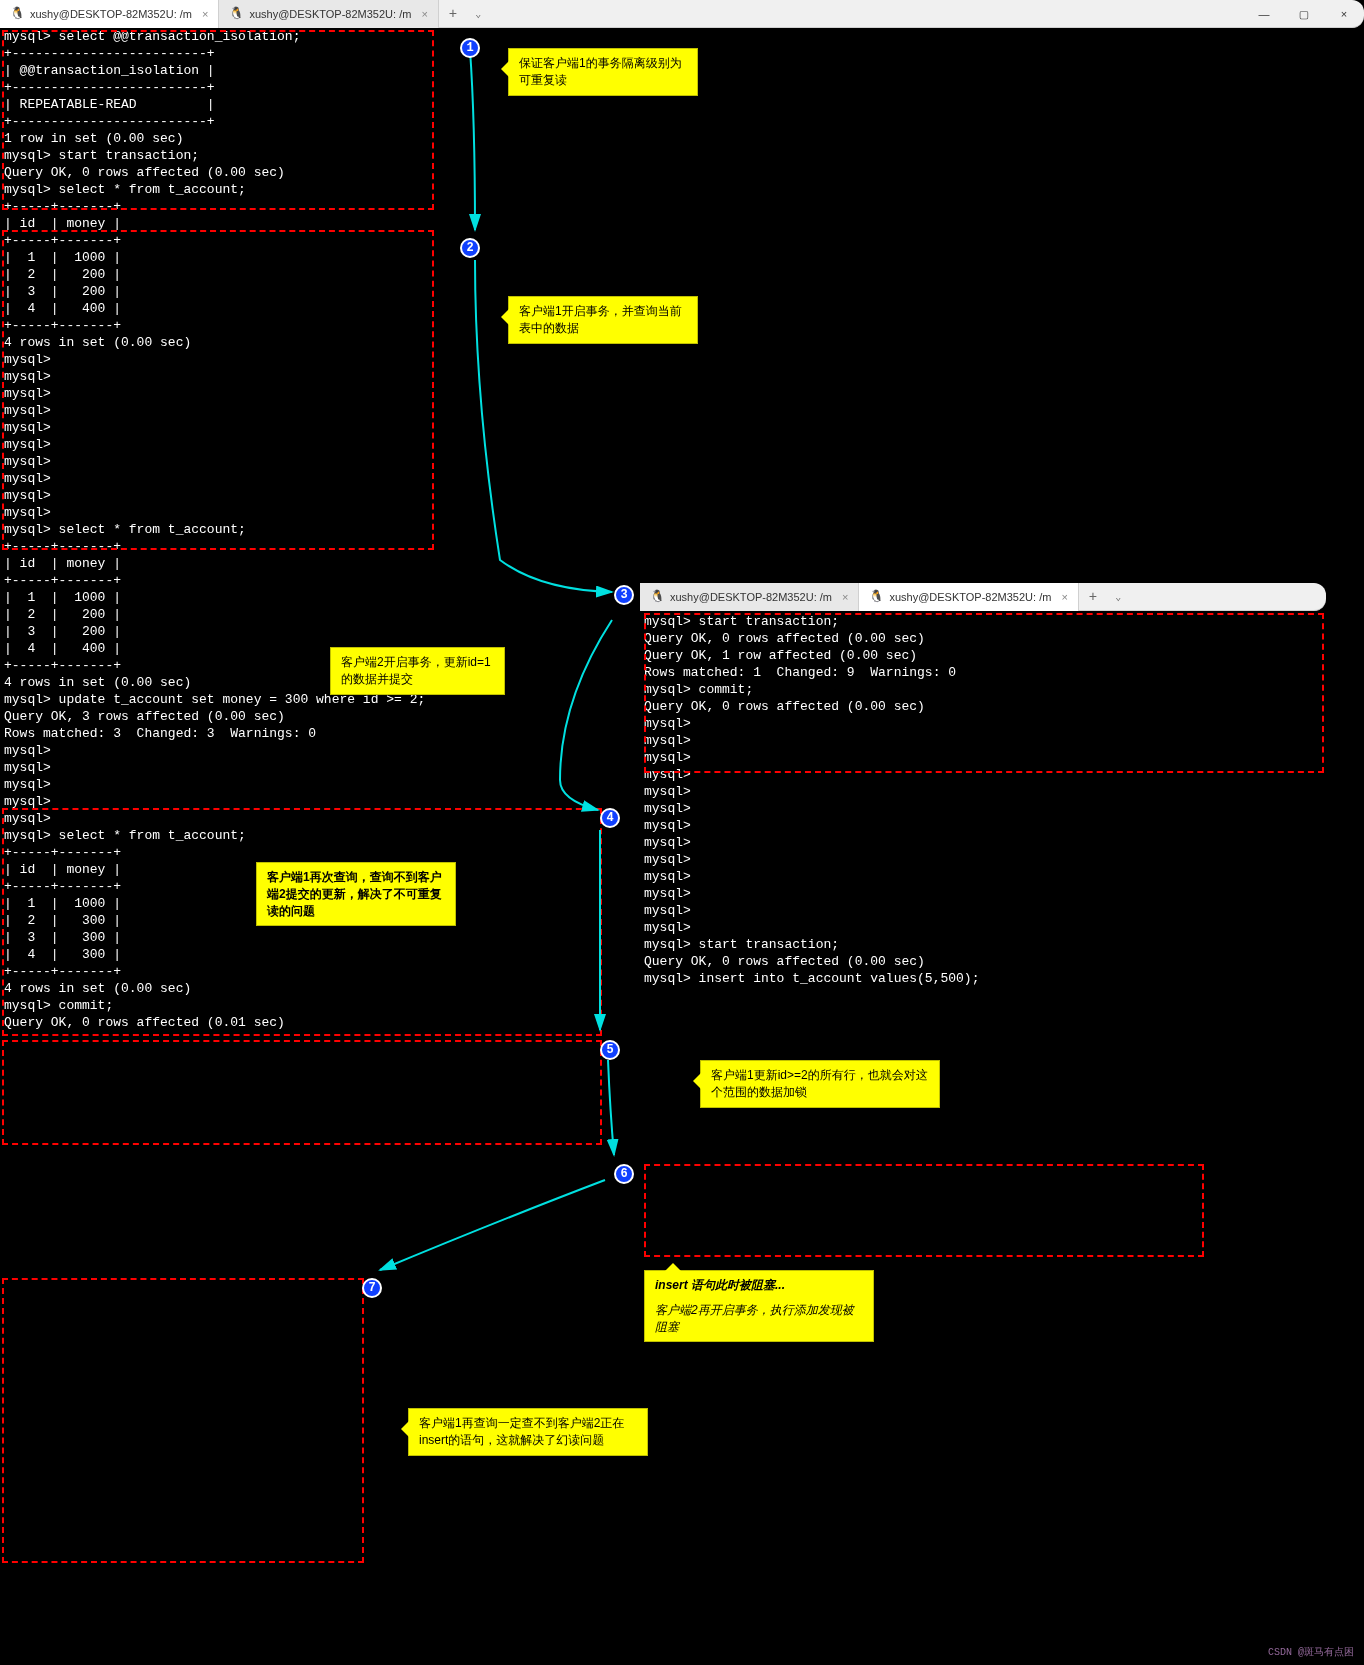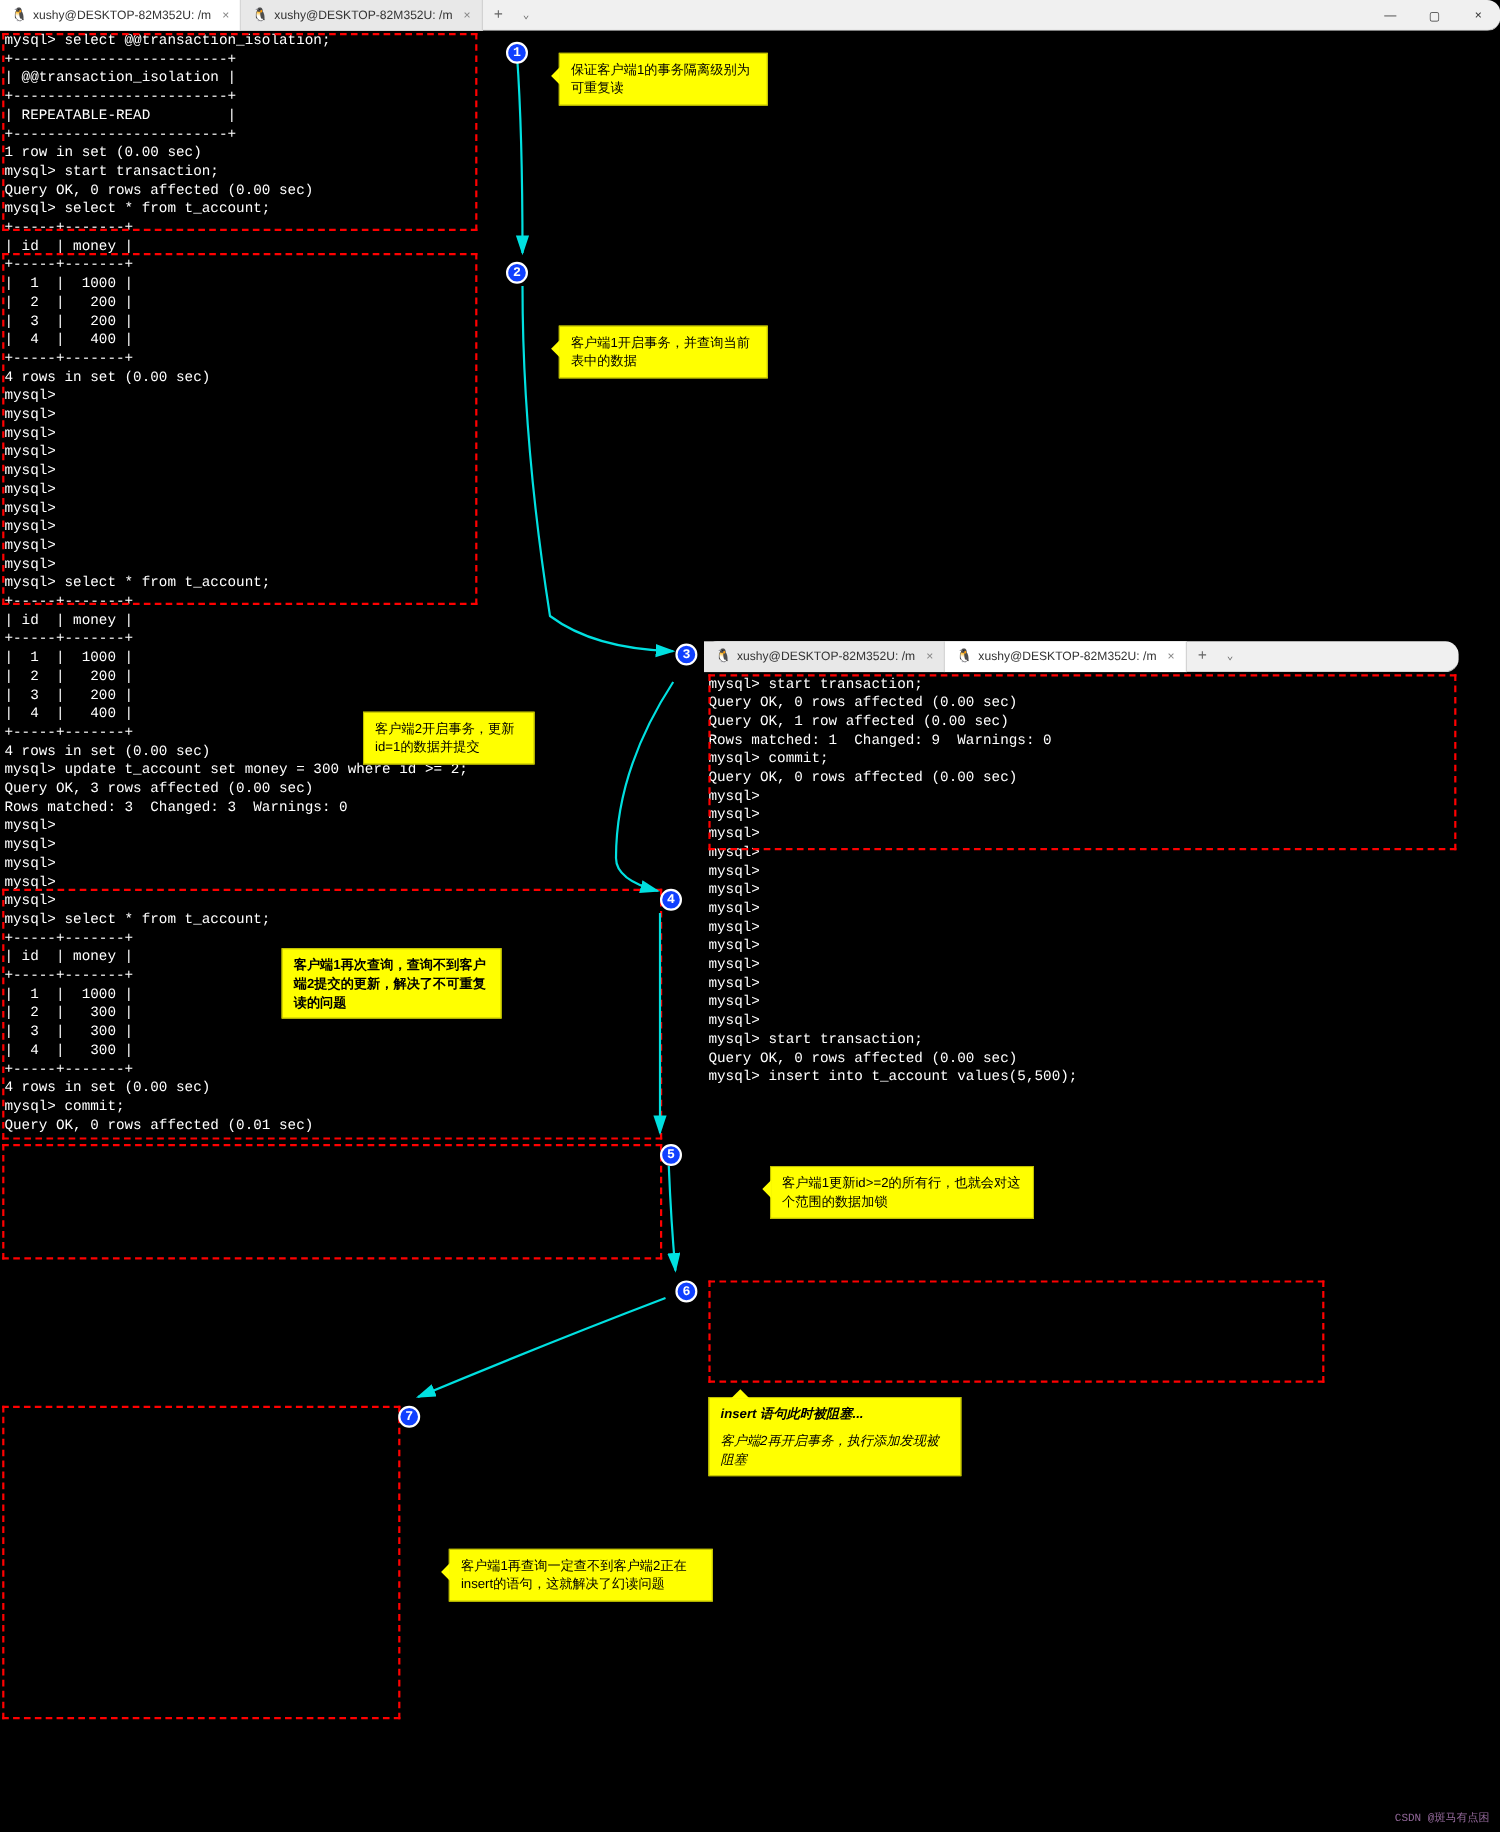--- a/index.html
+++ b/index.html
@@ -280,21 +280,21 @@
 <div class="redbox" style="top:1040px; left:2px; width:600px; height:105px;"></div>
 <div class="redbox" style="top:1164px; left:644px; width:560px; height:93px;"></div>
 <div class="redbox" style="top:1278px; left:2px; width:362px; height:285px;"></div>
 
 <div class="note tail-left" style="top:48px; left:508px; width:190px;">
   <span>保证客户端1的事务隔离级别为可重复读</span>
 </div>
 <div class="note tail-left" style="top:296px; left:508px; width:190px;">
   <span>客户端1开启事务，并查询当前表中的数据</span>
 </div>
-<div class="note" style="top:647px; left:330px; width:156px;">
+<div class="note" style="top:647px; left:330px; width:175px;">
   <span>客户端2开启事务，更新id=1的数据并提交</span>
 </div>
 <div class="note" style="top:862px; left:256px; width:200px;font-weight:bold;">
   <span>客户端1再次查询，查询不到客户端2提交的更新，解决了不可重复读的问题</span>
 </div>
 <div class="note tail-left" style="top:1060px; left:700px; width:240px;">
   <span>客户端1更新id&gt;=2的所有行，也就会对这个范围的数据加锁</span>
 </div>
 <div class="note tail-top" style="top:1270px; left:644px; width:230px;font-style:italic;">
   <div style="font-weight:bold; margin-bottom:8px;">insert 语句此时被阻塞...</div>

